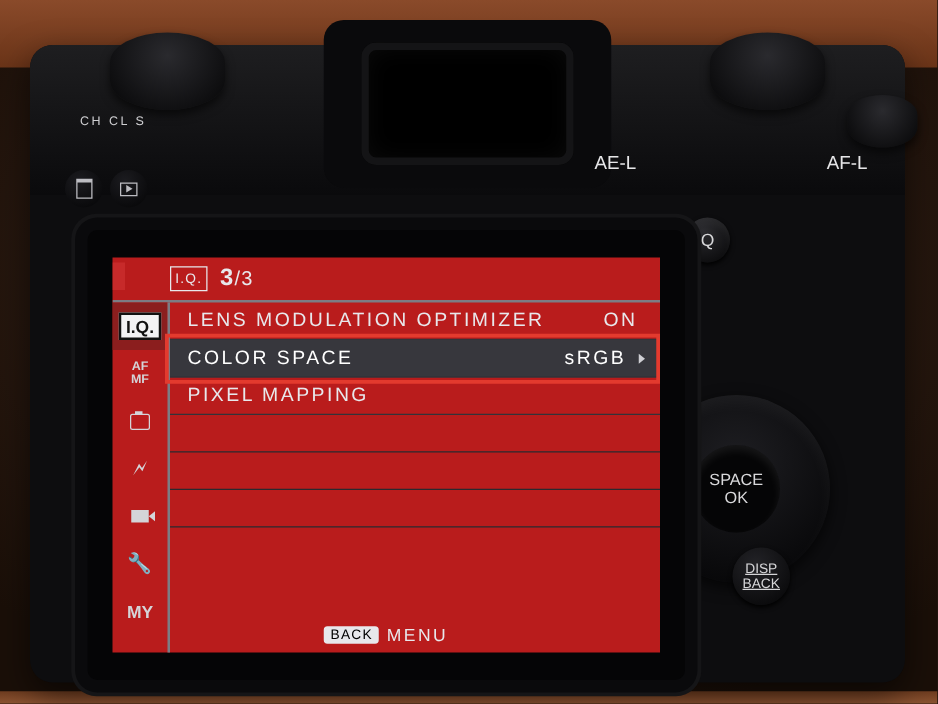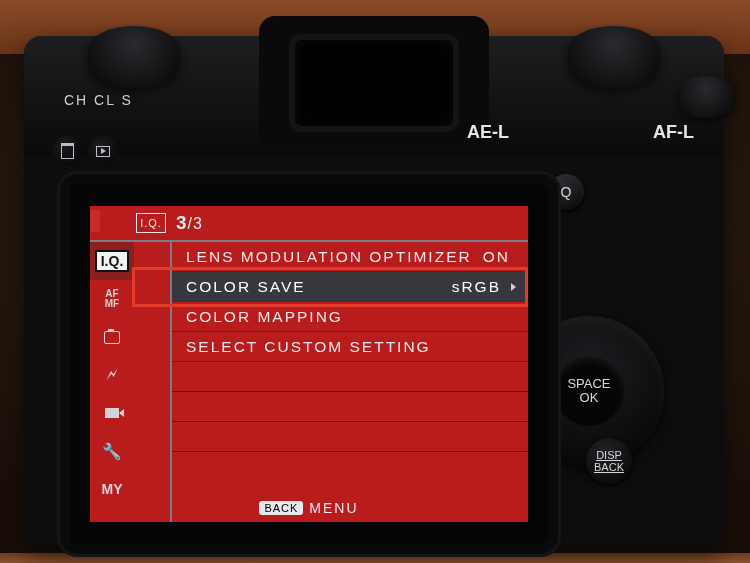--- a/index.html
+++ b/index.html
@@ -7,22 +7,22 @@
   .wood-top{position:absolute;left:0;right:0;top:0;height:54px;background:linear-gradient(180deg,#8a4a2a,#6a3418);}
   .wood-bot{position:absolute;left:0;right:0;bottom:0;height:10px;background:linear-gradient(180deg,#6e3c20,#8c5432);}
   .camera{position:absolute;left:24px;top:36px;width:700px;height:510px;background:#0d0d0f;border-radius:18px;box-shadow:0 10px 26px rgba(0,0,0,.55);}
   .cam-top{position:absolute;left:0;right:0;top:0;height:120px;background:linear-gradient(180deg,#1e1e20,#0a0a0c);border-top-left-radius:18px;border-top-right-radius:18px;}
   .evf{position:absolute;left:50%;top:-20px;transform:translateX(-50%);width:230px;height:134px;background:#0a0a0c;border-radius:16px;display:flex;align-items:center;justify-content:center;}
   .evf .cup{width:170px;height:98px;background:#000;border-radius:12px;box-shadow:inset 0 0 0 6px #141416,inset 0 0 24px rgba(255,255,255,.06);}
   .dial{position:absolute;width:92px;height:62px;top:-10px;border-radius:50%/38%;background:radial-gradient(ellipse at 50% 30%,#2a2a2e,#050506);box-shadow:0 4px 8px rgba(0,0,0,.6);}
   .dial.left{left:64px;}
   .dial.right{right:64px;}
   .dial.far-right{right:-10px;top:40px;width:56px;height:42px;}
-  .dial-marks{position:absolute;left:40px;top:56px;color:#cfcfd2;font-size:14px;letter-spacing:2px;}
-  .top-label{position:absolute;color:#e6e6e8;font-size:18px;font-weight:700;}
+  .dial-marks{position:absolute;left:40px;top:56px;color:#cfcfd2;font-size:10px;letter-spacing:2px;}
+  .top-label{position:absolute;color:#e6e6e8;font-size:15px;font-weight:400;}
   .top-label.ael{right:215px;top:86px;}
   .top-label.afl{right:30px;top:86px;text-align:center;}
   .btn-round{position:absolute;border-radius:50%;background:radial-gradient(circle at 40% 30%,#2c2c30,#050506);box-shadow:0 2px 4px #000,inset 0 4px 6px rgba(255,255,255,.06);}
   .q-btn{width:36px;height:36px;right:140px;top:138px;}
   .q-btn::after{content:"Q";position:absolute;left:50%;top:50%;transform:translate(-50%,-52%);color:#d8d8da;font-size:14px;}
   .sel-wheel{position:absolute;right:60px;top:280px;width:150px;height:150px;border-radius:50%;background:radial-gradient(circle at 50% 35%,#1e1e22,#020203);box-shadow:0 4px 12px rgba(0,0,0,.7),inset 0 6px 12px rgba(255,255,255,.05);}
   .sel-wheel .center{position:absolute;left:50%;top:50%;transform:translate(-50%,-50%);width:70px;height:70px;border-radius:50%;background:#050506;color:#d8d8da;font-size:13px;line-height:14px;display:flex;align-items:center;justify-content:center;text-align:center;box-shadow:inset 0 4px 8px rgba(255,255,255,.08);}
   .disp-btn{position:absolute;right:92px;bottom:62px;width:46px;height:46px;border-radius:50%;background:radial-gradient(circle at 40% 30%,#232327,#040405);color:#d6d6d8;font-size:11px;line-height:12px;display:flex;align-items:center;justify-content:center;text-align:center;box-shadow:0 2px 4px #000;text-decoration:underline;}
   .sm-btn{position:absolute;width:30px;height:30px;border-radius:50%;background:radial-gradient(circle at 40% 30%,#1c1c20,#040405);color:#c8c8cc;display:flex;align-items:center;justify-content:center;font-size:15px;}
   .sm-btn.trash{left:28px;top:100px;}
@@ -43,21 +43,21 @@
   .tab.current{background:#8b1e1e;}
   .tab.current .iqbox{background:#f2f2f4;color:#111;border:2px solid #111;padding:1px 4px;font-weight:700;font-size:14px;}
   .tab .stack{line-height:10px;font-size:10px;text-align:center;font-weight:bold;}
   .tab .my{font-weight:700;font-size:14px;}
   .cam-ic{width:14px;height:11px;border:1.5px solid #d4d4d8;border-radius:2px;position:relative;}
   .cam-ic::before{content:"";position:absolute;left:3px;top:-3px;width:6px;height:3px;background:#d4d4d8;}
   .flash-ic{font-size:17px;}
   .vid-ic{width:14px;height:10px;background:#d4d4d8;position:relative;}
   .vid-ic::after{content:"";position:absolute;right:-5px;top:1px;width:0;height:0;border-right:5px solid #d4d4d8;border-top:4px solid transparent;border-bottom:4px solid transparent;}
   .wrench-ic{font-size:16px;}
-  .rows{flex:1;border-left:2px solid #7c7c84;display:flex;flex-direction:column;margin-left:36px;}
+  .rows{flex:1;border-left:2px solid #7c7c84;display:flex;flex-direction:column;}
   .row{height:29px;border-bottom:1px solid #333339;display:flex;align-items:center;padding:0 12px 0 14px;color:#e8e8ec;font-size:15.5px;letter-spacing:2px;}
   .row .lab{flex:1;white-space:nowrap;}
   .row .val{color:#e8e8ec;margin-right:6px;}
   .row .arrow{width:0;height:0;border-left:5px solid #cfcfd4;border-top:4px solid transparent;border-bottom:4px solid transparent;margin-left:4px;}
   .row.sel{background:#37373d;}
   .row.sel .lab,.row.sel .val{color:#fff;}
   .row.empty{border-bottom:1px solid #2a2a2f;}
   .footer{position:absolute;left:0;right:0;bottom:6px;display:flex;justify-content:center;align-items:center;gap:6px;color:#e8e8ec;font-size:14px;letter-spacing:2px;}
   .footer .back-badge{background:#e8e8ec;color:#000;font-size:11px;padding:1px 5px;border-radius:3px;letter-spacing:1px;}
   .anno{position:absolute;border:3px solid #e33a2e;pointer-events:none;}
@@ -134,29 +134,26 @@
                 <span class="my">MY</span>
               </div>
           </div>
 
           <div class="rows" id="rows">
               <div class="row">
                 <span class="lab">LENS MODULATION OPTIMIZER</span>
                 <span class="val">ON</span>
               </div>
               <div class="row sel">
-                <span class="lab">COLOR SAVE</span>
+                <span class="lab">COLOR SPACE</span>
                 <span class="val">sRGB</span>
                 <span class="arrow"></span>
               </div>
               <div class="row">
-                <span class="lab">COLOR MAPPING</span>
-              </div>
-              <div class="row">
-                <span class="lab">SELECT CUSTOM SETTING</span>
+                <span class="lab">PIXEL MAPPING</span>
               </div>
               <div class="row empty"></div>
               <div class="row empty"></div>
               <div class="row empty"></div>
             </div>
         </div>
 
         <div class="footer">
           <span class="back-badge">BACK</span>
           <span>MENU</span>

